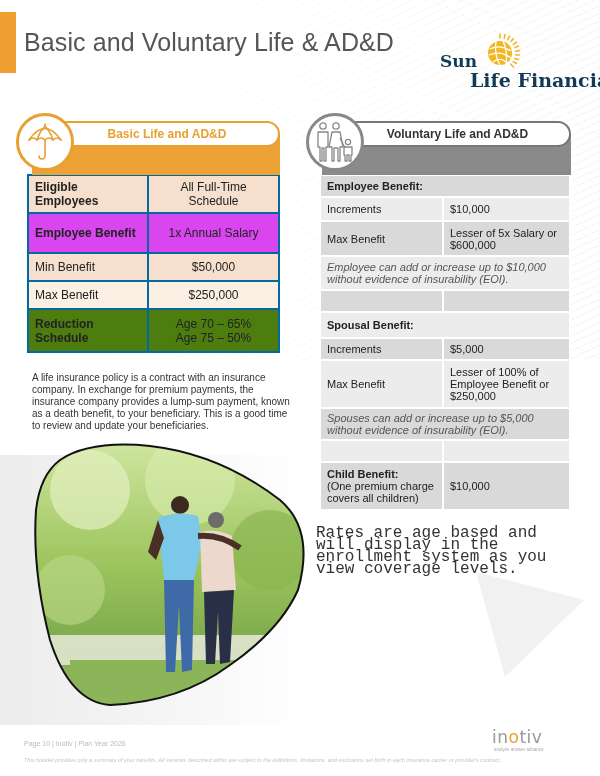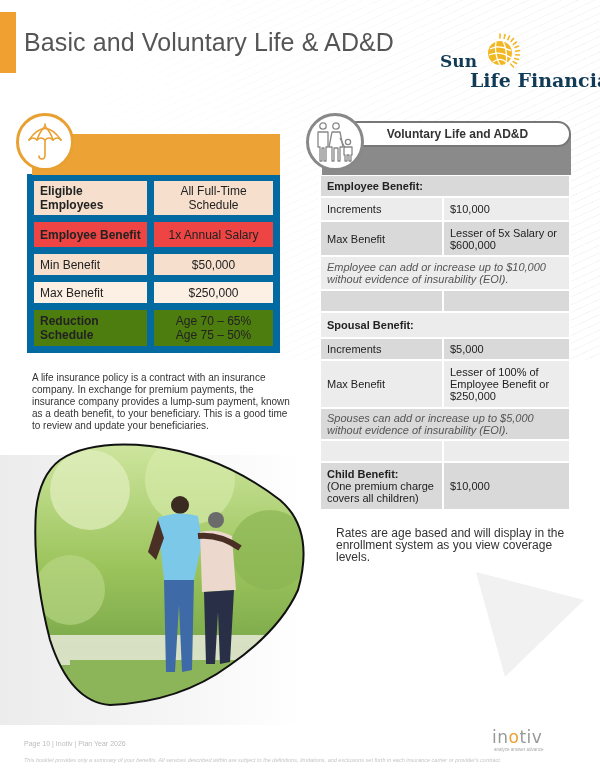--- a/index.html
+++ b/index.html
@@ -41,44 +41,44 @@
   .basic-head .circle { border-color: #e8a030; }
 
   .vol-head { left: 306px; top: 121px; width: 265px; }
   .vol-head .pill { border-color: #777; color: #333; }
   .vol-head .band { background: #8a8a8a; }
   .vol-head .circle { border-color: #888; }
 
   
   .basic-table { position: absolute; left: 27px; top: 174px; width: 253px; border-collapse: collapse;
     font-family: "Liberation Sans", sans-serif; font-size: 12px; color: #222; }
-  .basic-table td { border: 7px solid #0369a1; padding: 3px 6px; vertical-align: middle; }
+  .basic-table td { border: 2px solid #0369a1; padding: 3px 6px; vertical-align: middle; }
   .basic-table td.val { text-align: center; }
   .basic-table tr.r0 td { background: #f6e0cd; height: 38px; }
-  .basic-table tr.r1 td { background: #ef4444; height: 32px; }
+  .basic-table tr.r1 td { background: #d946ef; height: 40px; }
   .basic-table tr.r2 td { background: #f6e0cd; height: 28px; }
   .basic-table tr.r3 td { background: #fcefe4; height: 28px; }
   .basic-table tr.r4 td { background: #4d7c0f; height: 43px; }
   .basic-table td.lbl { width: 120px; }
   .bold { font-weight: bold; }
 
   .desc { position: absolute; left: 32px; top: 372px; width: 262px; font-family: "Liberation Sans", sans-serif;
     font-size: 10px; line-height: 12px; color: #333; }
 
   
   .vol-table { position: absolute; left: 319px; top: 174px; width: 252px; border-collapse: collapse;
     font-family: "Liberation Sans", sans-serif; font-size: 11px; color: #222; }
   .vol-table td { border: 2px solid #fff; padding: 2px 6px; vertical-align: middle; }
   .vol-table td.lbl { width: 123px; }
   .vol-table .dark td { background: #d9d9d9; }
   .vol-table .light td { background: #ececec; }
   .vol-table .italic { font-style: italic; color: #555; }
 
-  .rates-note { position: absolute; left: 336px; top: 527px; width: 250px; font-family: Liberation Sans, sans-serif;
-    font-size: 12px; line-height: 12px; color: #333; }
+  .rates-note { position: absolute; left: 316px; top: 527px; width: 250px; font-family: Liberation Mono, monospace;
+    font-size: 16px; line-height: 12px; color: #333; }
 
   .photo { position: absolute; left: 30px; top: 440px; width: 290px; height: 280px; }
 
   .deco-triangle { position: absolute; left: 470px; top: 540px; width: 130px; height: 200px; }
 
   .footer-left { position: absolute; left: 24px; top: 740px; font-family: "Liberation Sans", sans-serif;
     font-size: 7px; color: #bbb; }
   .disclaimer { position: absolute; left: 24px; top: 757px; width: 560px; font-family: "Liberation Sans", sans-serif;
     font-size: 5.5px; font-style: italic; color: #c4c4c4; white-space: nowrap; }
   .inotiv-logo { position: absolute; left: 492px; top: 727px; width: 70px; height: 26px; }
@@ -112,20 +112,21 @@
       <line x1="35.5" y1="35" x2="32.8" y2="32.2"></line>
     </g>
     <circle cx="22" cy="21" r="12" fill="#f2b824"></circle>
     <path d="M12 17 Q22 12 33 19 M11 23 Q22 18 33 26 M15 30 Q23 24 30 32 M18 10 Q16 22 22 33 M25 9 Q30 20 28 33" stroke="#fff" stroke-width="1.3" fill="none"></path>
   </svg>
   <span class="sunlife-text1">Sun</span>
   <span class="sunlife-text2">Life Financial</span>
 </div>
 
 <div class="sec-head basic-head">
+  <div class="pill">Basic Life and AD&amp;D</div>
   <div class="band"></div>
   <div class="circle">
     <svg width="36" height="38" viewBox="0 0 36 38">
       <g fill="none" stroke="#e8a030" stroke-width="1.6" stroke-linecap="round" stroke-linejoin="round">
         <path d="M2 17 Q18 -6 34 17"></path>
         <path d="M2 17 Q6 13 10 17 Q14 13 18 17 Q22 13 26 17 Q30 13 34 17"></path>
         <path d="M18 3 Q12 10 10 17 M18 3 Q24 10 26 17"></path>
         <line x1="18" y1="1" x2="18" y2="3"></line>
         <path d="M18 17 L18 32 Q18 36 15 36 Q12 36 12 33"></path>
       </g>

